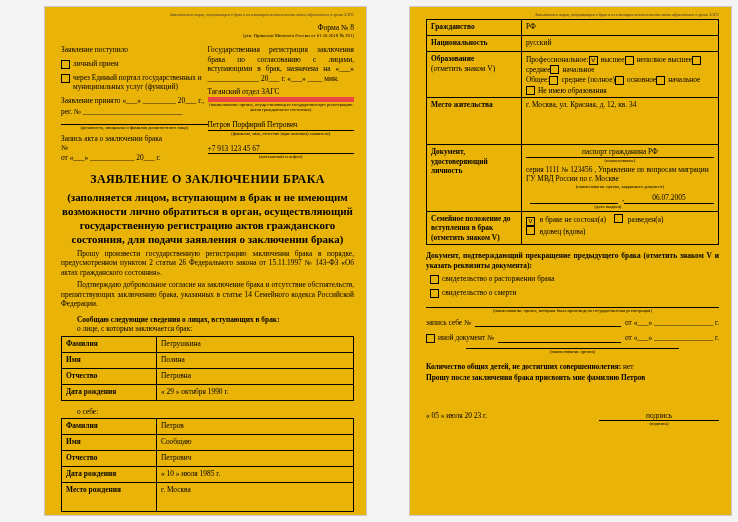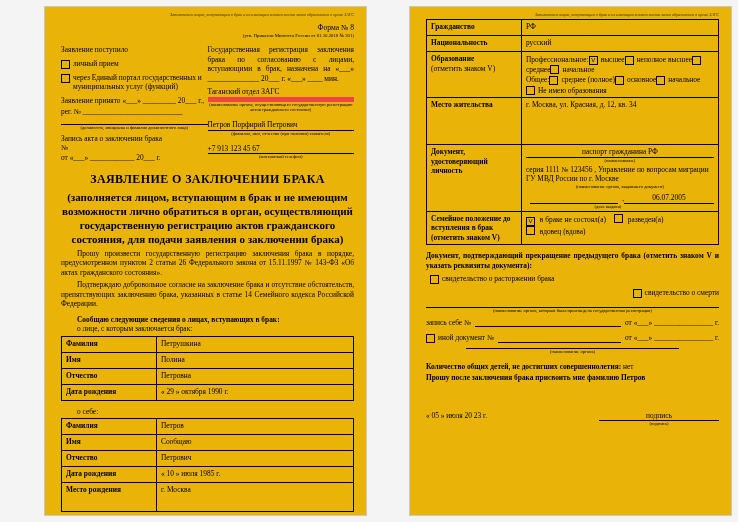--- a/index.html
+++ b/index.html
@@ -228,21 +228,21 @@
         </td>
       </tr>
     </tbody>
       </table>
 
     <p class="b just mt6">Документ, подтверждающий прекращение предыдущего брака (отметить знаком V и указать реквизиты документа):</p>
     <div class="cbline" style="margin-left:4px;">
       <span class="cb"></span>
       <span>свидетельство о расторжении брака</span>
     </div>
-    <div class="cbline" style="margin-left:4px;justify-content:flex-end;">
+    <div class="cbline" style="margin-left:4px;">
       <span class="cb"></span>
       <span>свидетельство о смерти</span>
     </div>
 
     <div class="hr mt8"></div>
     <div class="cap">(наименование органа, которым была произведена государственная регистрация)</div>
 
     <div class="flexline mt4">
       <span>запись себе №</span>
       <span class="grow"></span>

